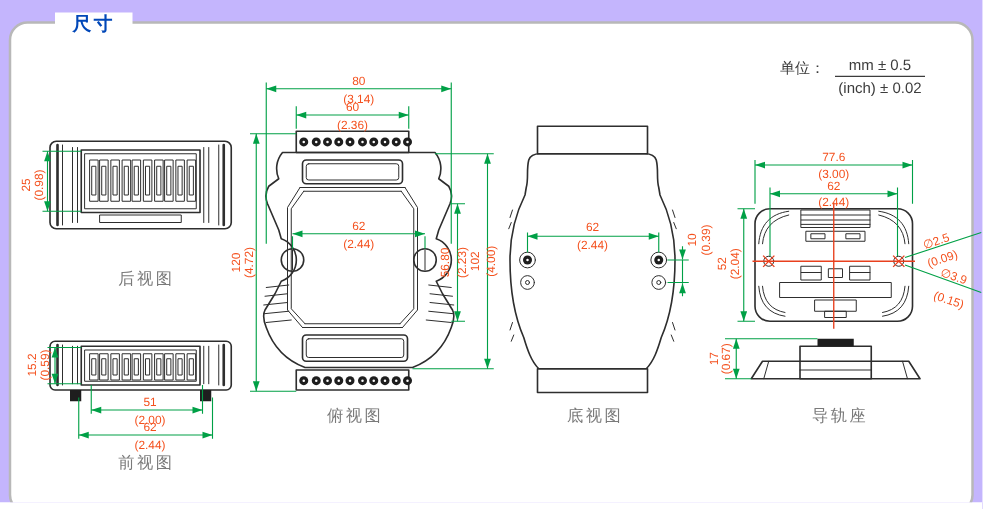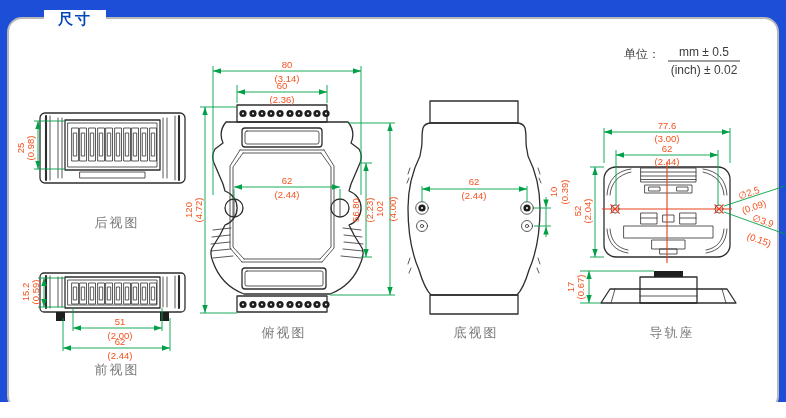--- a/index.html
+++ b/index.html
@@ -1,16 +1,16 @@
 <!DOCTYPE html>
 <html><head>
 <meta charset="utf-8">
 <style>
   html,body{margin:0;padding:0;background:#fff;}
-  .stage{position:relative;width:786px;height:402px;background:#1d4ed8;overflow:hidden;}
+  .stage{position:relative;width:786px;height:402px;background:#c4b5fd;overflow:hidden;}
   svg text{font-family:"Liberation Sans","DejaVu Sans",sans-serif;}
   .ol{fill:none;stroke:#2e2e2e;stroke-width:1.3;stroke-linejoin:round;stroke-linecap:round;}
   .thin{stroke-width:0.8;}
   .thick{stroke-width:2.1;}
   .dk{fill:#1e1e1e;stroke:none;}
   .wh{fill:#ffffff;}
   .ext{stroke:#00A046;stroke-width:0.9;fill:none;}
   .dim{stroke:#00A046;stroke-width:0.9;fill:none;marker-start:url(#ar);marker-end:url(#ar);}
   .dimE{stroke:#00A046;stroke-width:0.9;fill:none;marker-end:url(#ar);}
   .red{stroke:#E8401E;stroke-width:1.1;fill:none;}

